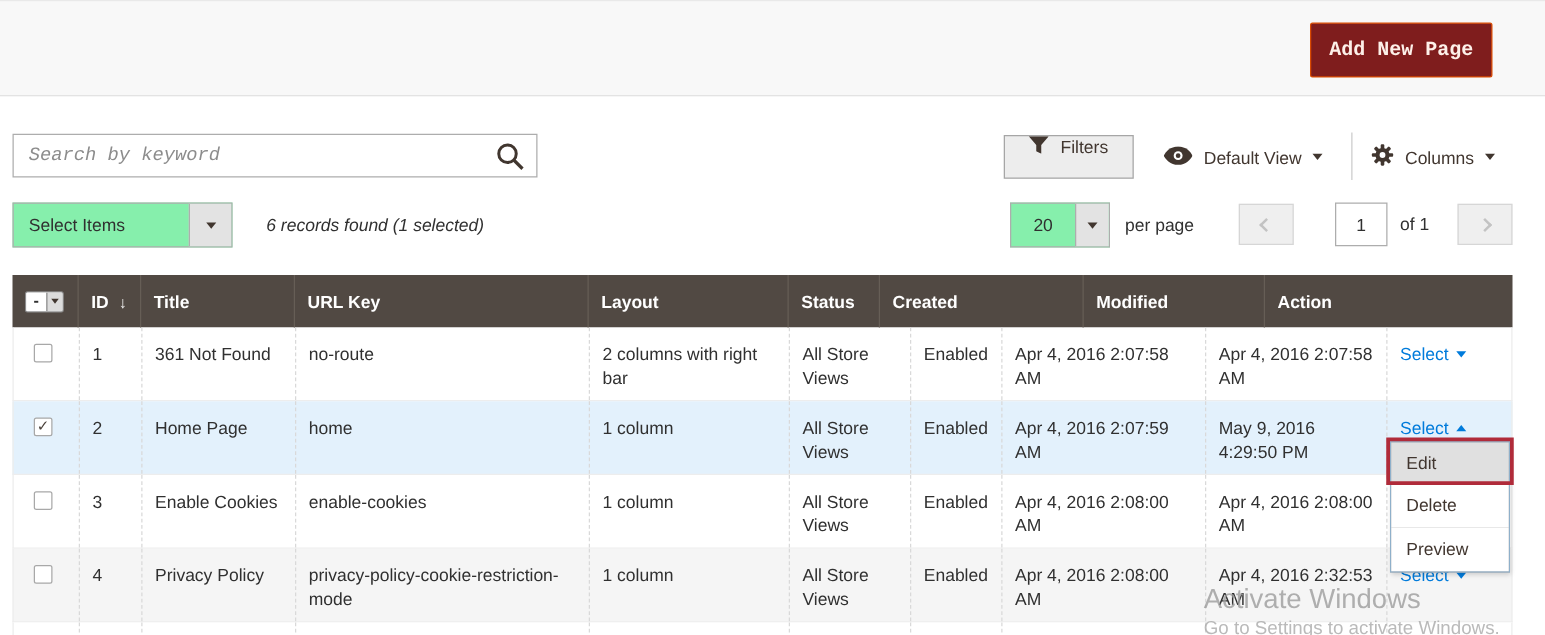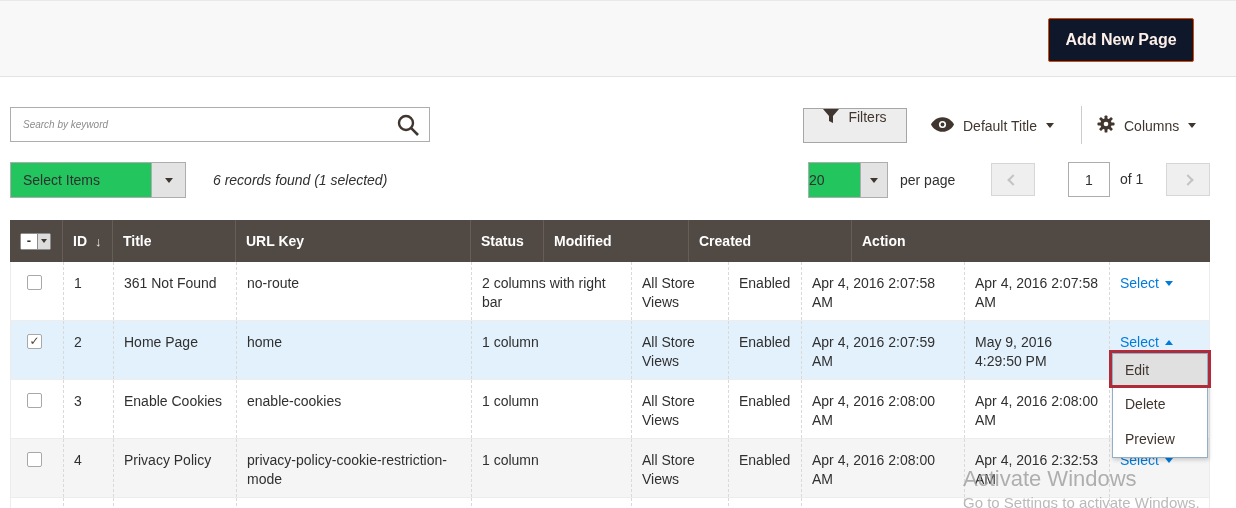--- a/index.html
+++ b/index.html
@@ -5,47 +5,47 @@
   * { margin:0; padding:0; box-sizing:border-box; }
   html,body { width:1236px; height:508px; }
   body {
     position:relative; overflow:hidden; background:#fff;
     font-family:"Liberation Sans","DejaVu Sans",sans-serif; color:#303030;
   }
   
   .top-strip { position:absolute; left:0; top:0; width:1236px; height:77px;
     background:#f8f8f8; border-top:1px solid #e9e9e9; border-bottom:1px solid #e3e3e3; }
   .add-btn { position:absolute; left:1048px; top:18px; width:146px; height:44px;
-    background:#0f172a; color:#fdf0e9; font-size:16px; font-weight:bold; border:1px solid #d94a02;
-    border-radius:2px; cursor:pointer; font-family:Liberation Sans, sans-serif; }
+    background:#7f1d1d; color:#fdf0e9; font-size:16px; font-weight:bold; border:1px solid #d94a02;
+    border-radius:2px; cursor:pointer; font-family:Liberation Mono, monospace; }
   
   .search-box { position:absolute; left:10px; top:107px; width:420px; height:35px;
     background:#fff; border:1px solid #adadad; }
   .search-input { width:100%; height:100%; border:none; outline:none; background:transparent;
-    padding:0 48px 0 12px; font-size:10px; color:#303030; font-family:Liberation Sans, sans-serif; }
+    padding:0 48px 0 12px; font-size:15px; color:#303030; font-family:Liberation Mono, monospace; }
   .search-input::placeholder { font-style:italic; color:#8c8c8c; }
   .search-btn { position:absolute; right:6px; top:5px; width:30px; height:24px;
     background:none; border:none; cursor:pointer; }
   .filters-btn { position:absolute; left:803px; top:108px; width:104px; height:35px;
     background:#ededed; border:1px solid #a6a6a6; display:flex; align-items:flex-start;
     justify-content:center; gap:9px; font-size:14px; color:#41362f; cursor:pointer; font-family:inherit; }
   .tool-ctl { position:absolute; top:108px; height:35px; display:flex; align-items:center;
     gap:9px; font-size:14px; color:#41362f; cursor:pointer; }
   .view-ctl { left:931px; }
   .cols-ctl { left:1097px; }
   .tool-divider { position:absolute; left:1081px; top:106px; width:1px; height:38px; background:#ccc; }
   
-  .split-select { position:absolute; display:flex; background:#22c55e; border:1px solid #adadad; cursor:pointer; }
+  .split-select { position:absolute; display:flex; background:#86efac; border:1px solid #adadad; cursor:pointer; }
   .select-items { left:10px; top:162px; width:176px; height:36px; }
   .ss-label { flex:1; padding-left:12px; line-height:34px; font-size:14px; color:#303030; }
   .ss-arrow { width:34px; background:#e3e3e3; border-left:1px solid #adadad;
     display:flex; align-items:center; justify-content:center; }
   .records { position:absolute; left:213px; top:162px; line-height:36px; font-size:14px; color:#303030;font-style:italic; }
   .pp-select { left:808px; top:162px; width:80px; height:36px; }
-  .pp-val { width:51px; text-align:left; line-height:34px; font-size:14px; }
+  .pp-val { width:51px; text-align:center; line-height:34px; font-size:14px; }
   .pp-arrow { flex:1; background:#e3e3e3; border-left:1px solid #adadad;
     display:flex; align-items:center; justify-content:center; }
   .pp-label { position:absolute; left:900px; top:162px; line-height:36px; font-size:14px; }
   .nav-btn { position:absolute; top:163px; width:44px; height:33px; background:#efefef;
     border:1px solid #d6d6d6; cursor:default; }
   .prev-btn { left:991px; } .next-btn { left:1166px; }
   .page-input { position:absolute; left:1068px; top:162px; width:42px; height:35px;
     border:1px solid #adadad; text-align:center; font-size:14px; color:#303030; font-family:inherit; }
   .of-label { position:absolute; left:1120px; top:162px; line-height:35px; font-size:14px; }
   
@@ -123,21 +123,21 @@
 </button>
 
 <div class="tool-ctl view-ctl">
   <span>
     <svg width="23" height="15" viewBox="0 0 22 14">
       <path d="M11 0 C5 0 1.5 4 0 7 C1.5 10 5 14 11 14 C17 14 20.5 10 22 7 C20.5 4 17 0 11 0 Z" fill="#41362f"></path>
       <circle cx="11" cy="7" r="3.4" fill="#fff"></circle>
         <circle cx="11" cy="7" r="1.8" fill="#41362f"></circle>
     </svg>
   </span>
-  <span>Default Title</span>
+  <span>Default View</span>
   <i class="caret-down"></i>
 </div>
 
 <div class="tool-divider"></div>
 
 <div class="tool-ctl cols-ctl">
   <span>
     <svg width="18" height="18" viewBox="0 0 20 20">
       <g fill="#41362f">
         <rect x="8.4" y="0.5" width="3.2" height="19" rx="1"></rect>
@@ -182,23 +182,24 @@
             <i class="caret-down sm"></i>
           </span>
       </span>
     </div>
     <div class="hc c1">
       <span>ID</span>
       <span class="sort">↓</span>
     </div>
     <div class="hc c2">Title</div>
     <div class="hc c3">URL Key</div>
+    <div class="hc c4">Layout</div>
     <div class="hc c6">Status</div>
+    <div class="hc c7">Created</div>
     <div class="hc c8">Modified</div>
-    <div class="hc c7">Created</div>
     <div class="hc c9">Action</div>
   </div>
 
   <div class="grid-row">
     <div class="bc c0 cbcell">
         <span class="cb"></span>
       </div>
     <div class="bc c1">1</div>
     <div class="bc c2">361 Not Found</div>
     <div class="bc c3">no-route</div>

